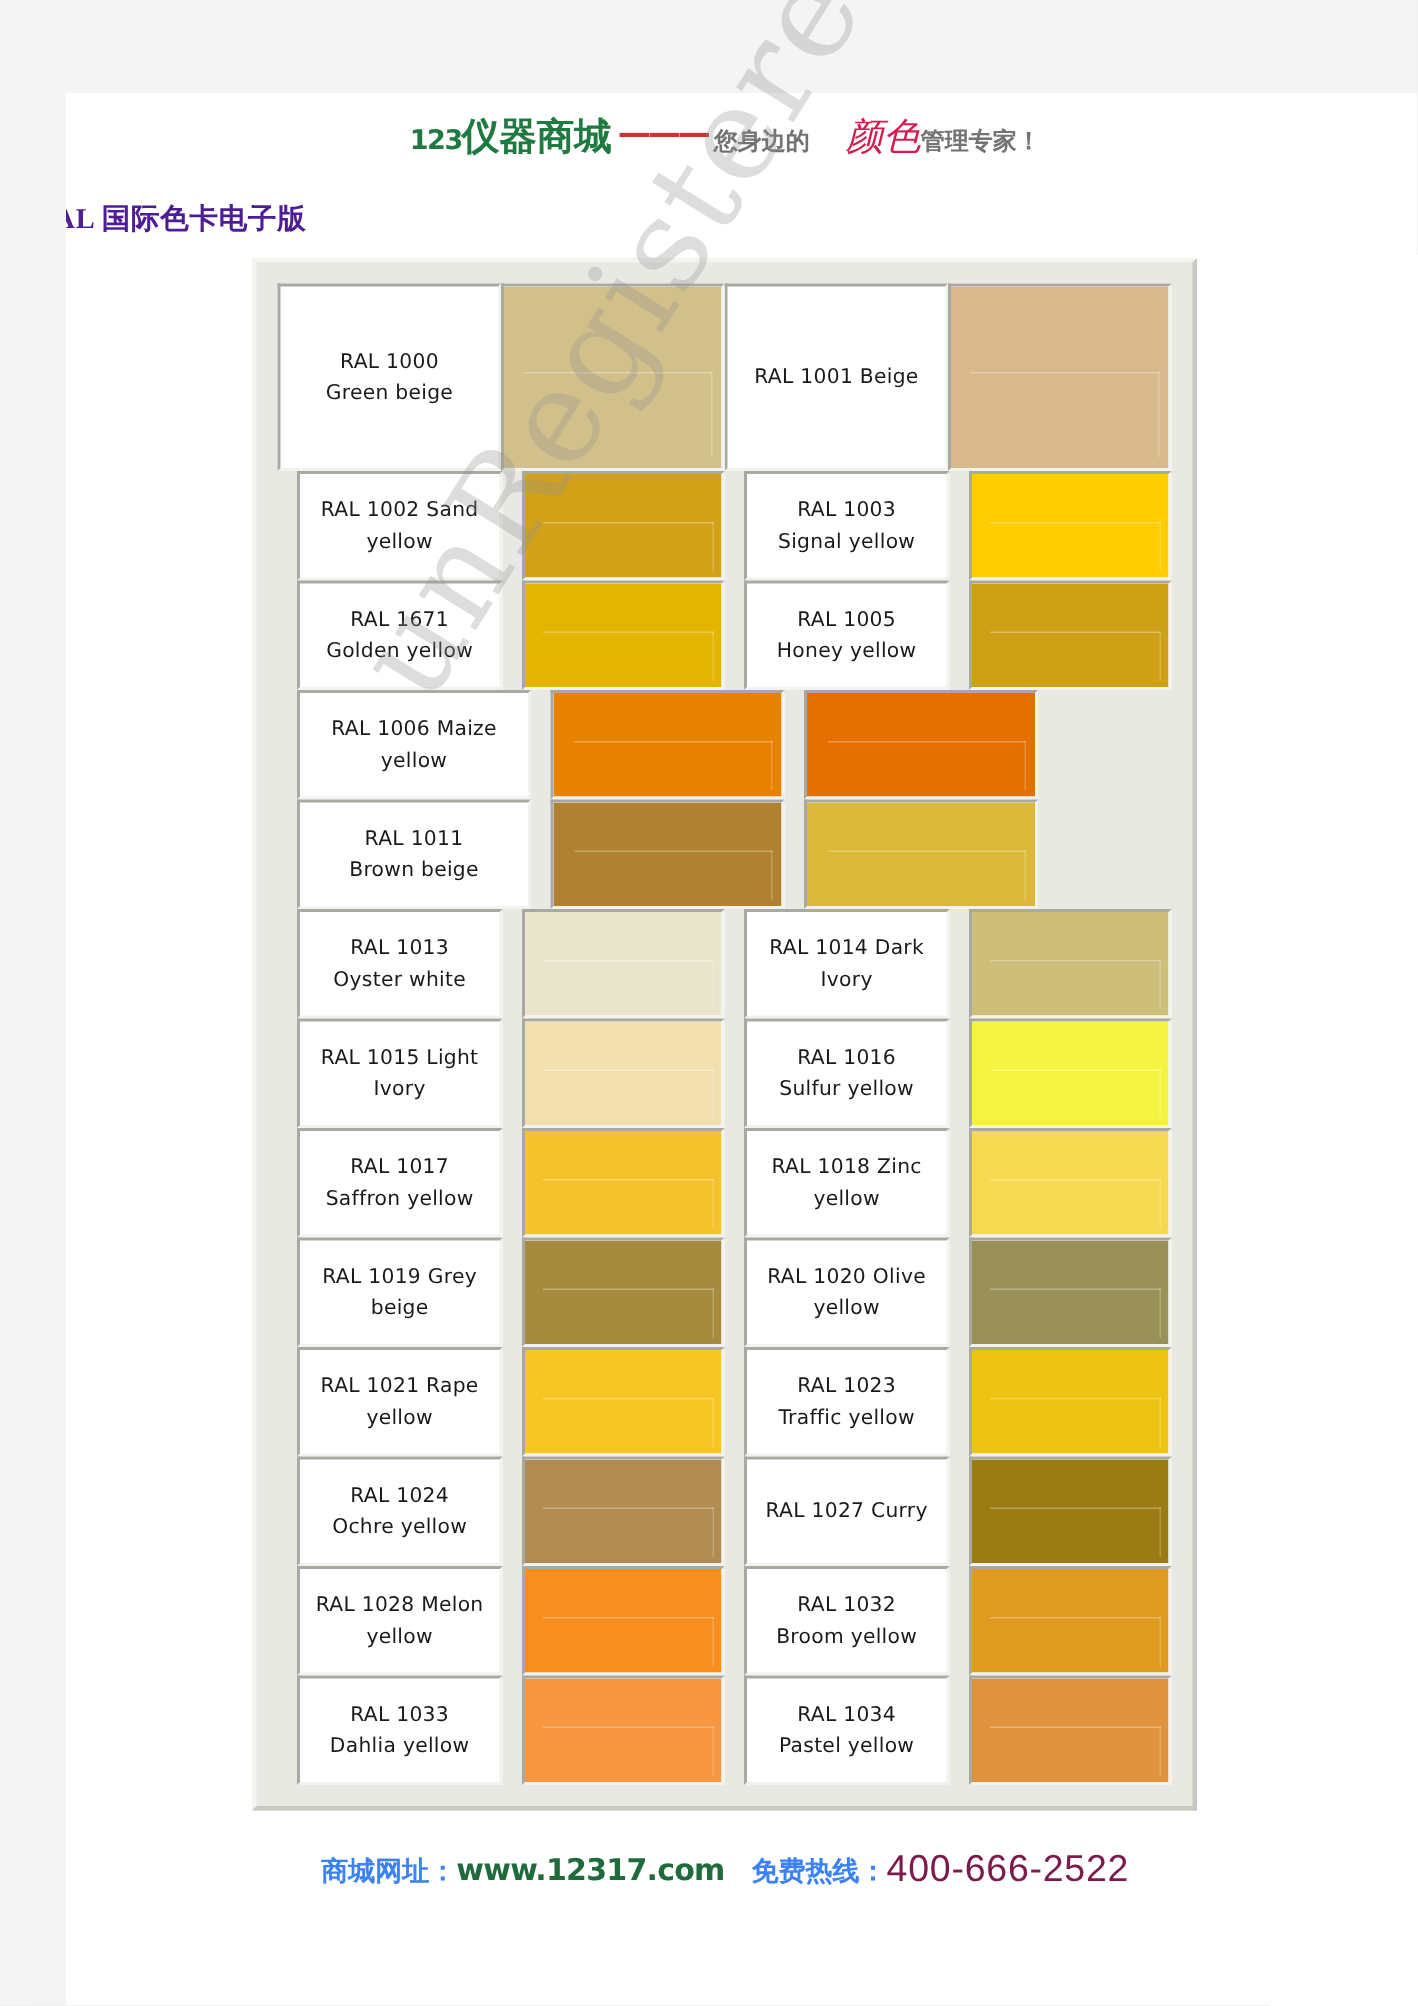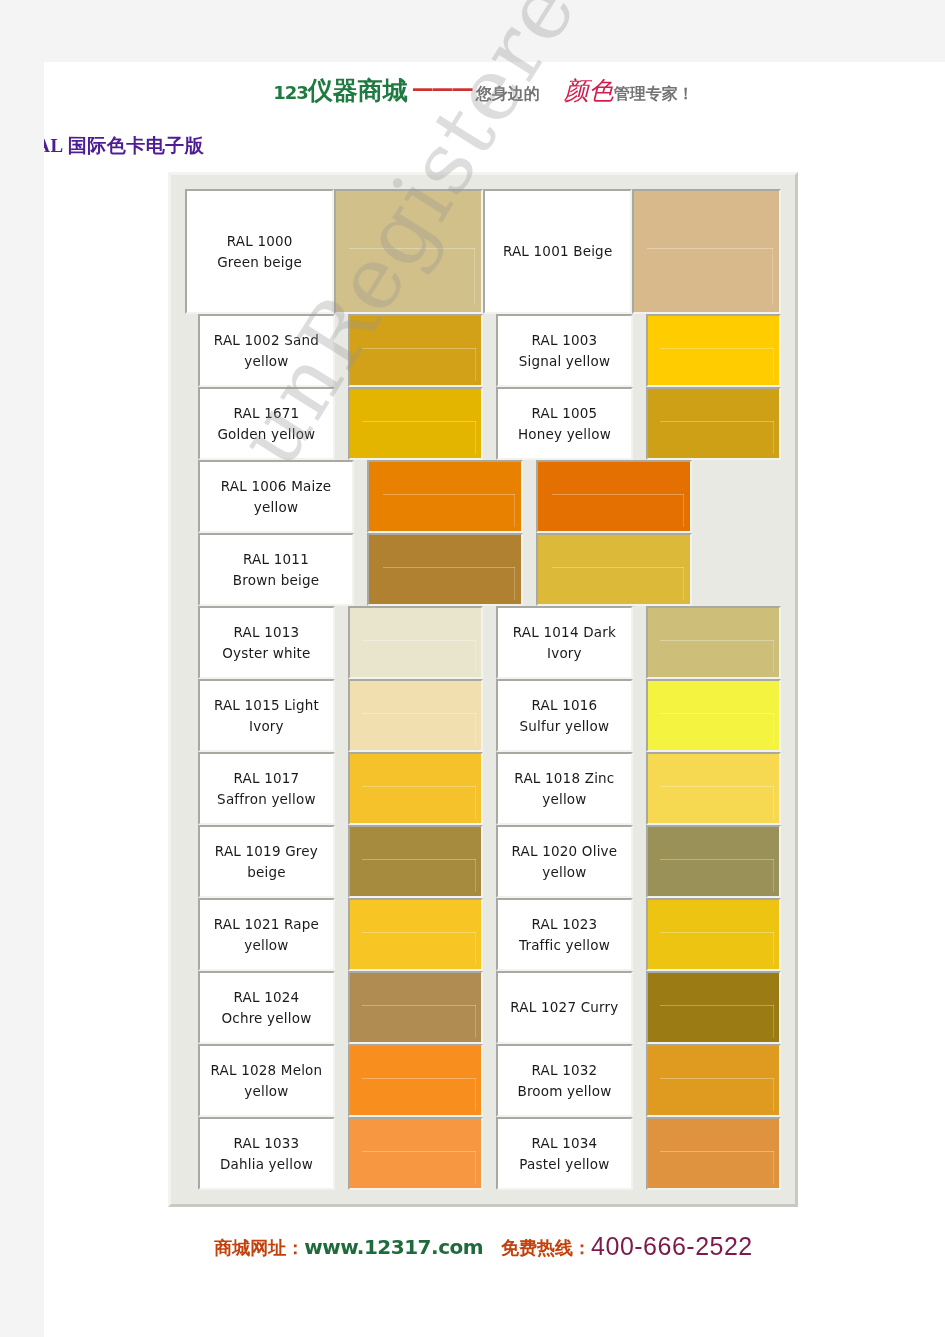--- a/index.html
+++ b/index.html
@@ -186,21 +186,21 @@
     position: absolute;
     left: 0; top: 1232px;
     width: 923px;
     text-align: center;
     white-space: nowrap;
   }
   .f-cn {
     font-family: Liberation Sans, sans-serif;
     font-weight: bold;
     font-size: 18px;
-    color: #c2410c;
+    color: #3b82f6;
     letter-spacing: 0px;
   }
   .f-url {
     font-family: "DejaVu Sans", sans-serif;
     font-weight: bold;
     font-size: 20px;
     color: #1f6b3c;
     letter-spacing: -0.5px;
   }
   .f-gap { display: inline-block; width: 18px; }

